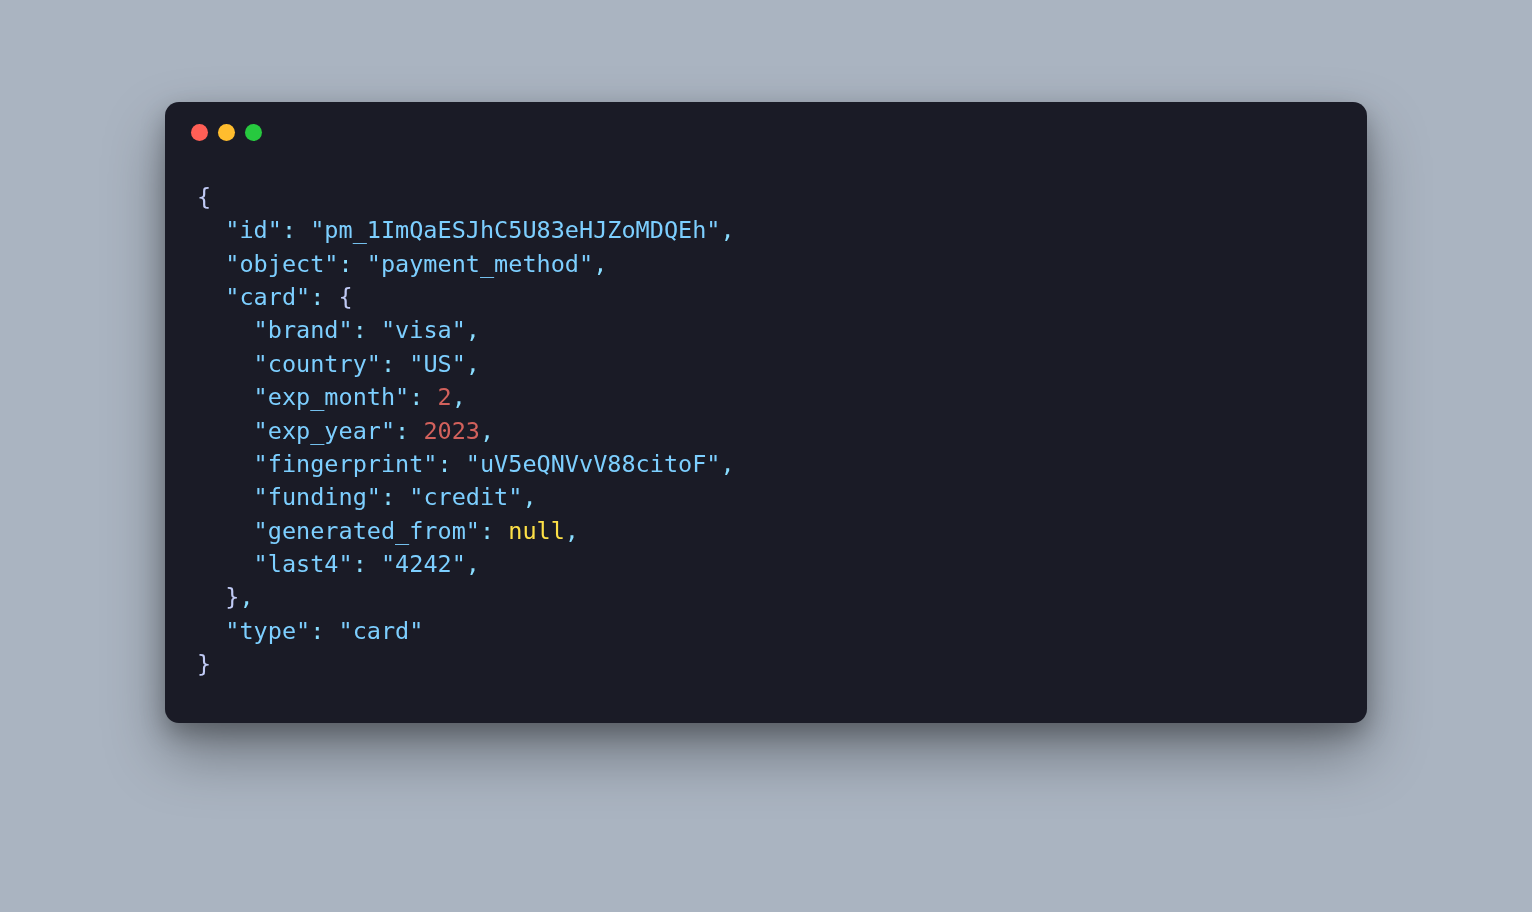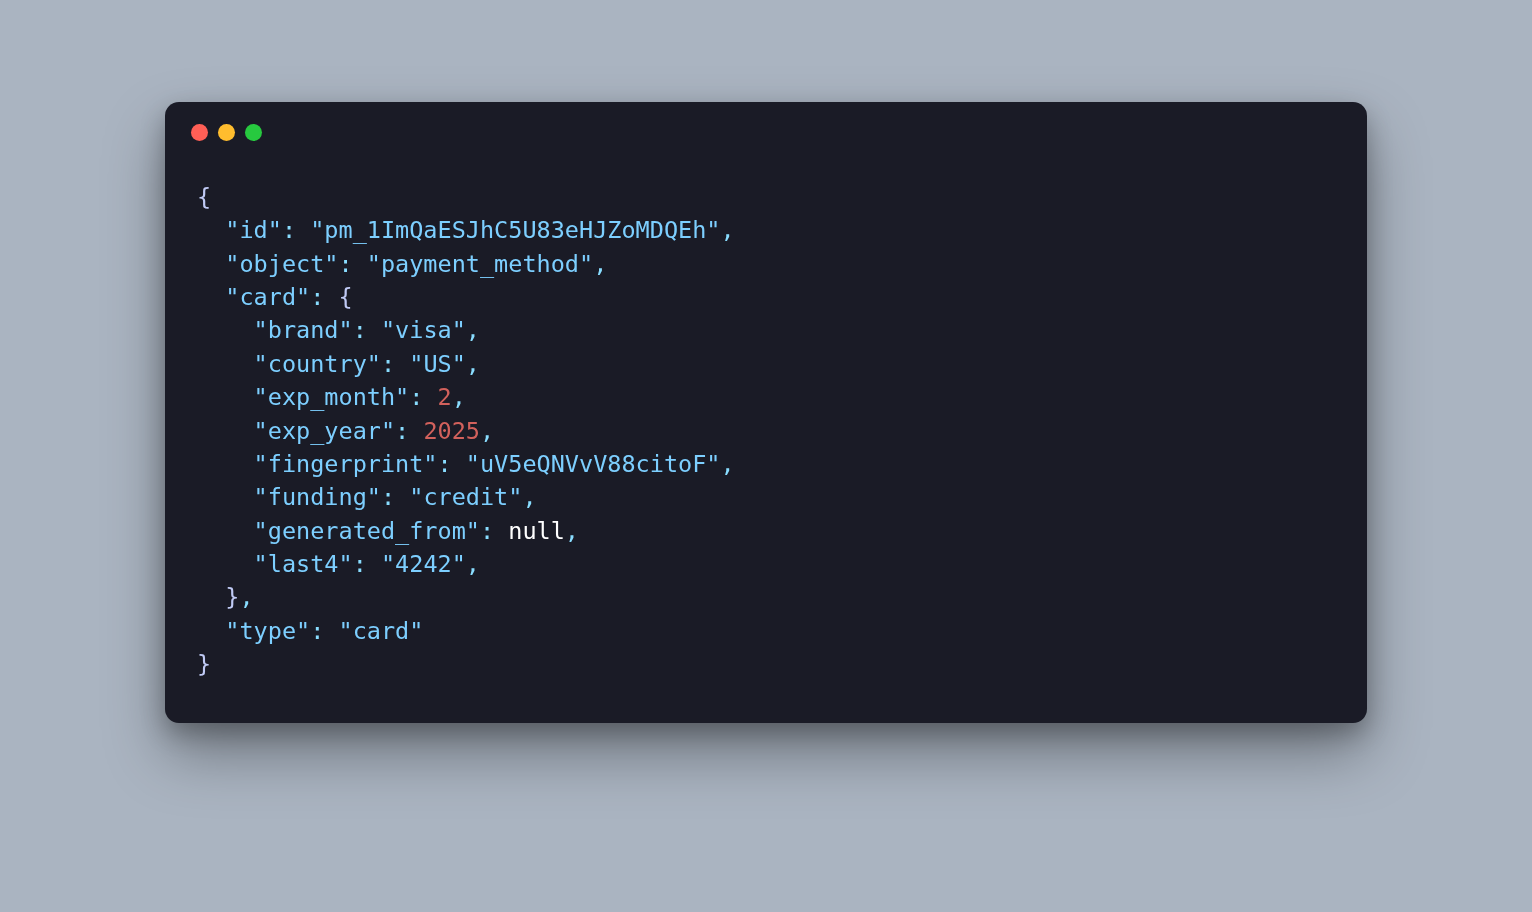--- a/index.html
+++ b/index.html
@@ -43,40 +43,40 @@
       font-size: 23.5px;
       line-height: 1.42;
       color: #c0caf5;
       white-space: pre;
     }
     .brace { color: #c0caf5; }
     .key { color: #7dcfff; }
     .colon { color: #89ddff; }
     .str { color: #7dcfff; }
     .num { color: #d2615c; }
-    .null { color: #ffffff; }
+    .null { color: #fde047; }
     .comma { color: #89ddff; }
   </style>
 </head>
 <body>
 
 <div class="window">
   <div class="titlebar">
     <span class="dot red"></span>
     <span class="dot yellow"></span>
     <span class="dot green"></span>
   </div>
   <div class="code-area"><span class="brace">{</span>
 <span>  </span><span class="key">"id"</span><span class="colon">: </span><span class="str">"pm_1ImQaESJhC5U83eHJZoMDQEh"</span><span class="comma">,</span>
 <span>  </span><span class="key">"object"</span><span class="colon">: </span><span class="str">"payment_method"</span><span class="comma">,</span>
 <span>  </span><span class="key">"card"</span><span class="colon">: </span><span class="brace">{</span>
 <span>    </span><span class="key">"brand"</span><span class="colon">: </span><span class="str">"visa"</span><span class="comma">,</span>
 <span>    </span><span class="key">"country"</span><span class="colon">: </span><span class="str">"US"</span><span class="comma">,</span>
 <span>    </span><span class="key">"exp_month"</span><span class="colon">: </span><span class="num">2</span><span class="comma">,</span>
-<span>    </span><span class="key">"exp_year"</span><span class="colon">: </span><span class="num">2025</span><span class="comma">,</span>
+<span>    </span><span class="key">"exp_year"</span><span class="colon">: </span><span class="num">2023</span><span class="comma">,</span>
 <span>    </span><span class="key">"fingerprint"</span><span class="colon">: </span><span class="str">"uV5eQNVvV88citoF"</span><span class="comma">,</span>
 <span>    </span><span class="key">"funding"</span><span class="colon">: </span><span class="str">"credit"</span><span class="comma">,</span>
 <span>    </span><span class="key">"generated_from"</span><span class="colon">: </span><span class="null">null</span><span class="comma">,</span>
 <span>    </span><span class="key">"last4"</span><span class="colon">: </span><span class="str">"4242"</span><span class="comma">,</span>
 <span>  </span><span class="brace">}</span><span class="comma">,</span>
 <span>  </span><span class="key">"type"</span><span class="colon">: </span><span class="str">"card"</span>
 <span class="brace">}</span></div>
 </div>
 
 </body></html>

